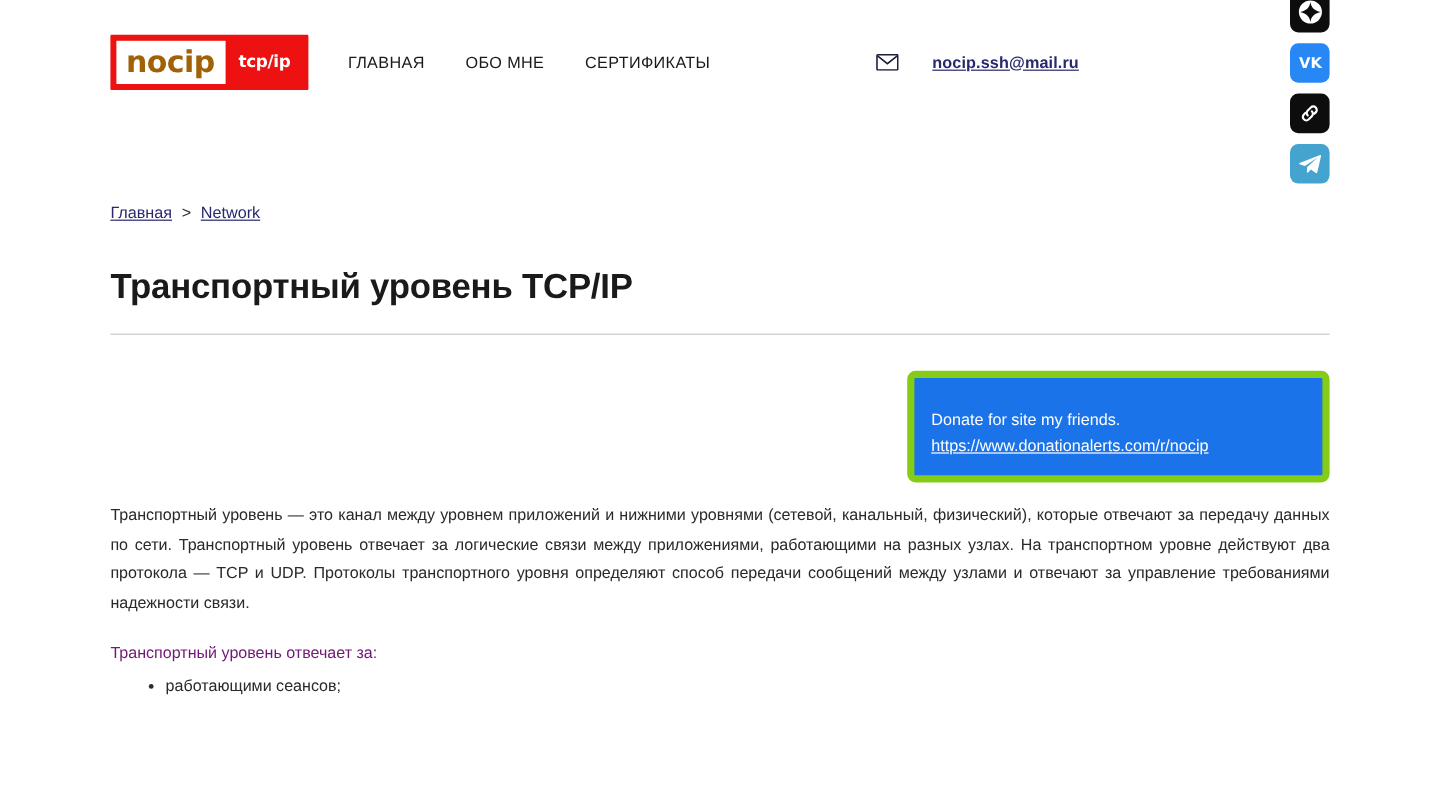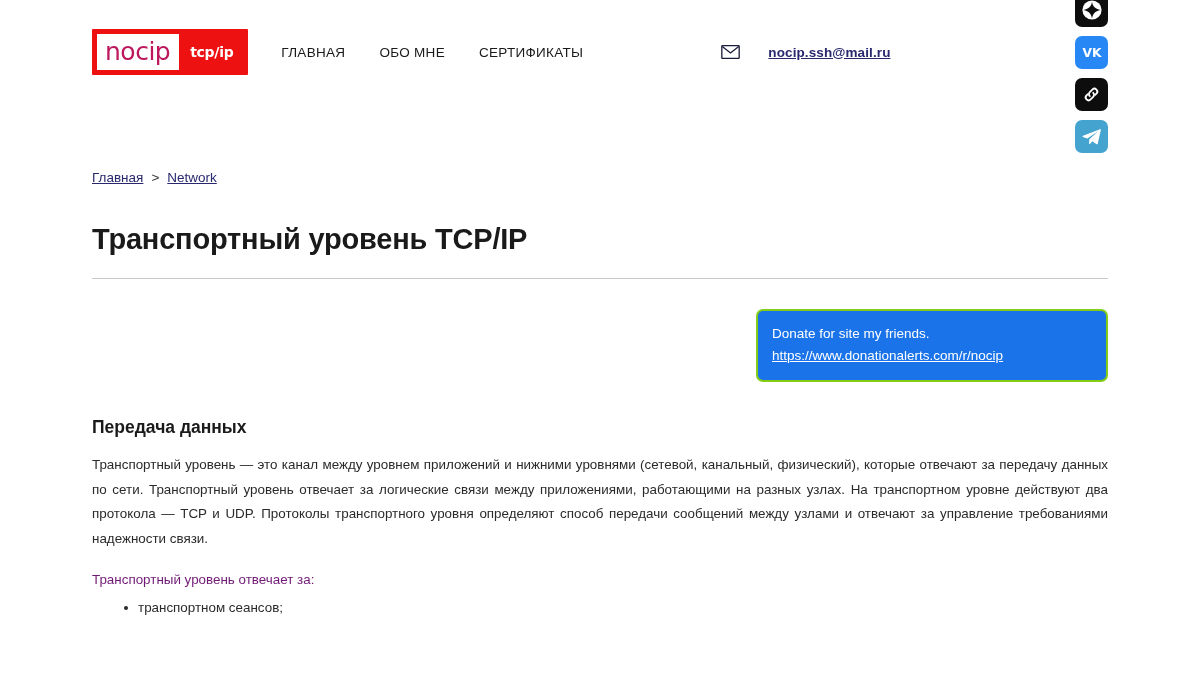--- a/index.html
+++ b/index.html
@@ -49,23 +49,23 @@
     align-items: stretch;
     background: #ee1111;
     height: 46px;
     border-radius: 1px;
     padding: 5px;
     box-sizing: border-box;
     flex: 0 0 auto;
   }
   .logo-main {
     background: #ffffff;
-    color: #be185d;
+    color: #a16207;
     font-size: 25px;
-    font-weight: normal;
+    font-weight: bold;
     letter-spacing: -0.5px;
     line-height: 36px;
     padding: 0 9px 0 8px;
     font-family: "DejaVu Sans", sans-serif;
   }
   .logo-sub {
     color: #ffffff;
     font-size: 14px;
     font-weight: bold;
     line-height: 36px;
@@ -196,23 +196,23 @@
   
   .donate-wrap {
     margin-top: 30px;
     display: flex;
     justify-content: flex-end;
   }
   .donate {
     width: 352px;
     box-sizing: border-box;
     background: #1a73e8;
-    border: 2px solid #84cc16;
+    border: 6px solid #84cc16;
     border-radius: 7px;
-    padding: 12px 14px 13px 14px;
+    padding: 24px 14px 13px 14px;
     color: #ffffff;
     font-size: 13.5px;
     line-height: 22px;
     cursor: pointer;
   }
   .donate-link {
     color: #ffffff;
     text-decoration: underline;
     display: block;
     cursor: pointer;
@@ -352,25 +352,24 @@
     <div class="divider"></div>
 
 
     <div class="donate-wrap">
       <div class="donate">
         <div>Donate for site my friends.</div>
         <a class="donate-link">https://www.donationalerts.com/r/nocip</a>
       </div>
     </div>
 
-    <h2 class="section-heading">Передача данных</h2>
 
     <p class="para">Транспортный уровень — это канал между уровнем приложений и нижними уровнями (сетевой, канальный, физический), которые отвечают за передачу данных по сети. Транспортный уровень отвечает за логические связи между приложениями, работающими на разных узлах. На транспортном уровне действуют два протокола — TCP и UDP. Протоколы транспортного уровня определяют способ передачи сообщений между узлами и отвечают за управление требованиями надежности связи.</p>
 
     <p class="para-lead">Транспортный уровень отвечает за:</p>
 
     <ul class="bullets">
-      <li>транспортном сеансов;</li>
+      <li>работающими сеансов;</li>
 
     </ul>
 
   </div>
 </div>
 
 </body></html>

